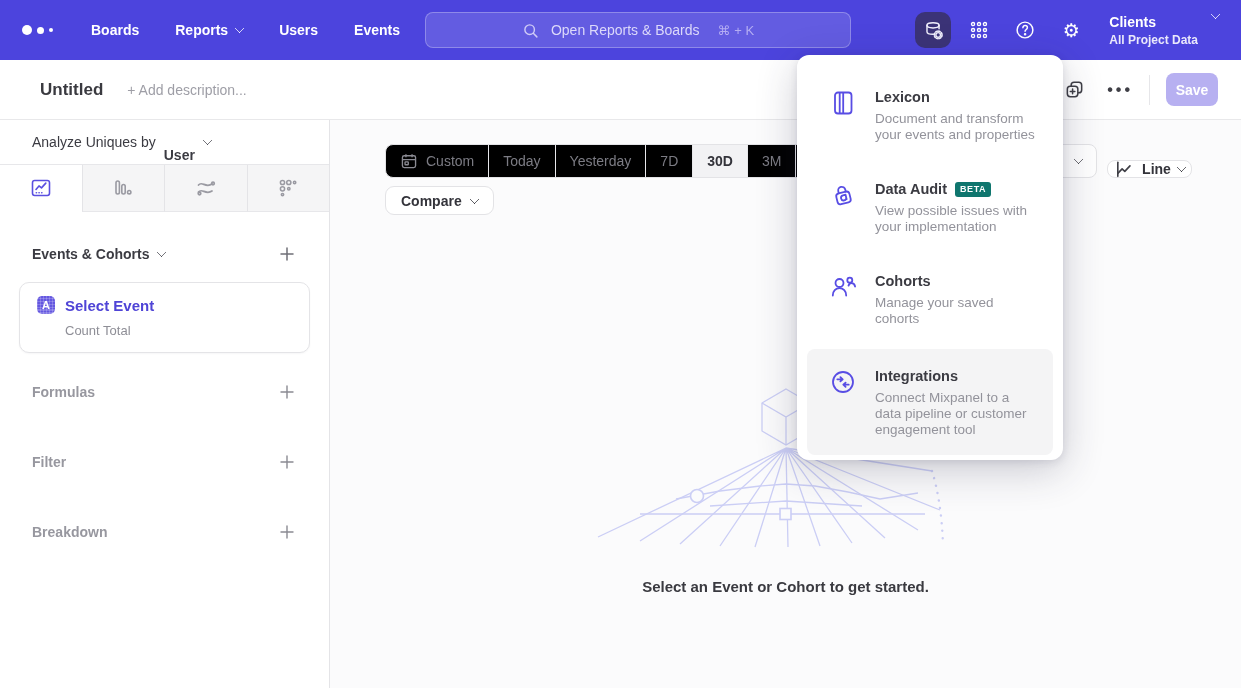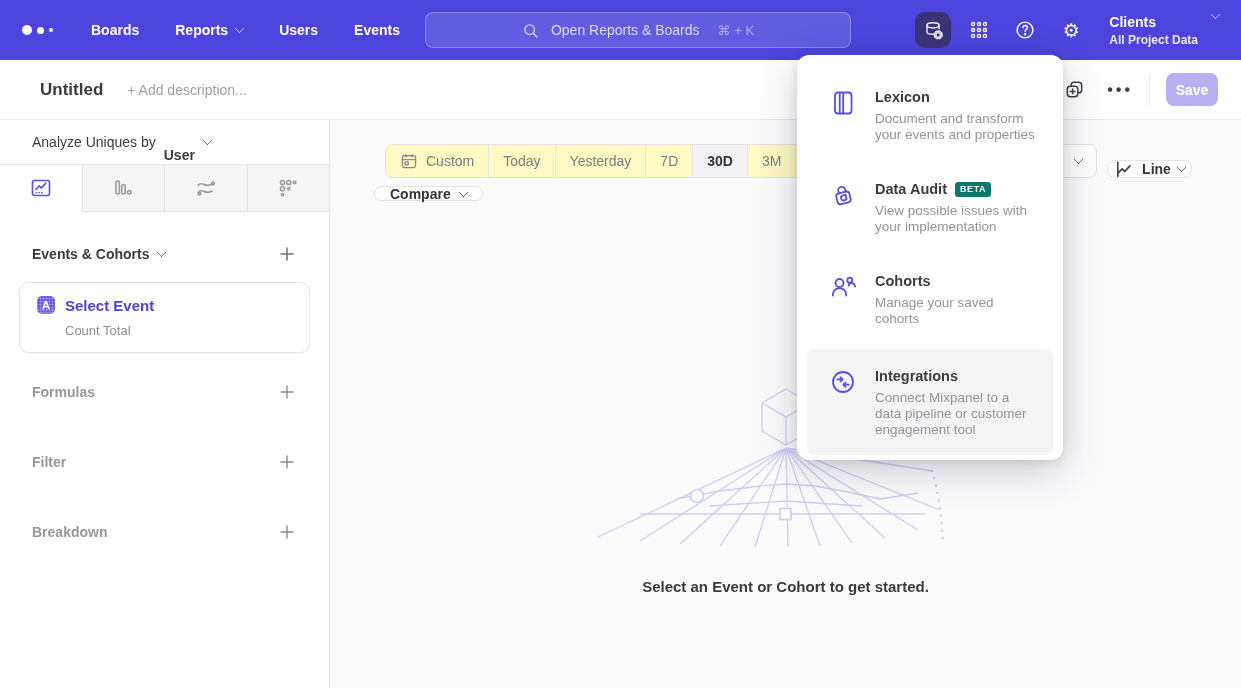--- a/index.html
+++ b/index.html
@@ -67,32 +67,32 @@
             background-image:repeating-linear-gradient(0deg, rgba(255,255,255,.20) 0 1.5px, transparent 1.5px 3px),
                              repeating-linear-gradient(90deg, rgba(255,255,255,.20) 0 1.5px, transparent 1.5px 3px); }
   .ec-label { margin-left:10px; font-size:15px; font-weight:600; color:#4f44d6; }
   .ec-sub { margin-left:28px; margin-top:9px; font-size:13px; color:#8e8e96; }
   .section-label { font-size:14px; font-weight:600; color:#97979f; }
   .mt27 { margin-top:27px; } .mt46 { margin-top:46px; }
 
   
   .main { flex:1; position:relative; background:#fbfbfc; overflow:hidden; }
   .controls { position:absolute; top:24px; left:55px; right:49px; display:flex; align-items:stretch; height:34px; }
-  .segmented { display:flex; align-items:stretch; border:1px solid #e3e3e6; border-radius:8px; background:#fef9c3; overflow:hidden; }
+  .segmented { display:flex; align-items:stretch; border:1px solid #e3e3e6; border-radius:8px; background:#000000; overflow:hidden; }
   .seg { display:flex; align-items:center; gap:8px; padding:0 14px; font-size:14px; color:#7c7c84;
          border-left:1px solid #e7e7ea; cursor:pointer; white-space:nowrap; }
   .seg:first-child { border-left:none; }
   .seg.active { background:#f2f2f4; color:#33333a; font-weight:700; }
   .seg .chev { margin-top:1px; }
   .interval-btn { margin-left:auto; width:98px; background:#fff; border:1px solid #e3e3e6; border-radius:8px;
                   display:flex; align-items:center; justify-content:flex-end; padding-right:14px; color:#45454c; cursor:pointer; }
   .chart-type-btn { margin-left:10px; width:85px; background:#fff; border:1px solid #e3e3e6; border-radius:8px;
                     display:flex; align-items:center; justify-content:center; gap:7px; color:#33333a; cursor:pointer;margin-top:16px; }
   .chart-type-btn .lbl { font-size:14px; font-weight:600; }
-  .compare-btn { position:absolute; top:66px; left:44px; height:15px; padding:0 15px; background:#fff;
+  .compare-btn { position:absolute; top:66px; left:55px; height:29px; padding:0 15px; background:#fff;
                  border:1px solid #e3e3e6; border-radius:9px; display:flex; align-items:center; gap:9px;
                  font-size:14px; font-weight:600; color:#33333a; cursor:pointer; font-family:inherit; }
   .wire { position:absolute; left:250px; top:255px; }
   .empty { position:absolute; top:458px; left:0; width:100%; text-align:center; }
   .empty h2 { font-size:15px; font-weight:700; color:#3a3a40; }
   .empty .sub { margin-top:11px; display:flex; justify-content:center; gap:5px; font-size:14px; color:#9b9ba3; }
   .empty .sub a { color:#4b40d4; font-weight:600; text-decoration:none; cursor:pointer; }
 
   
   .menu-panel { position:absolute; left:797px; top:55px; width:266px; height:405px; background:#fff; border-radius:12px;

